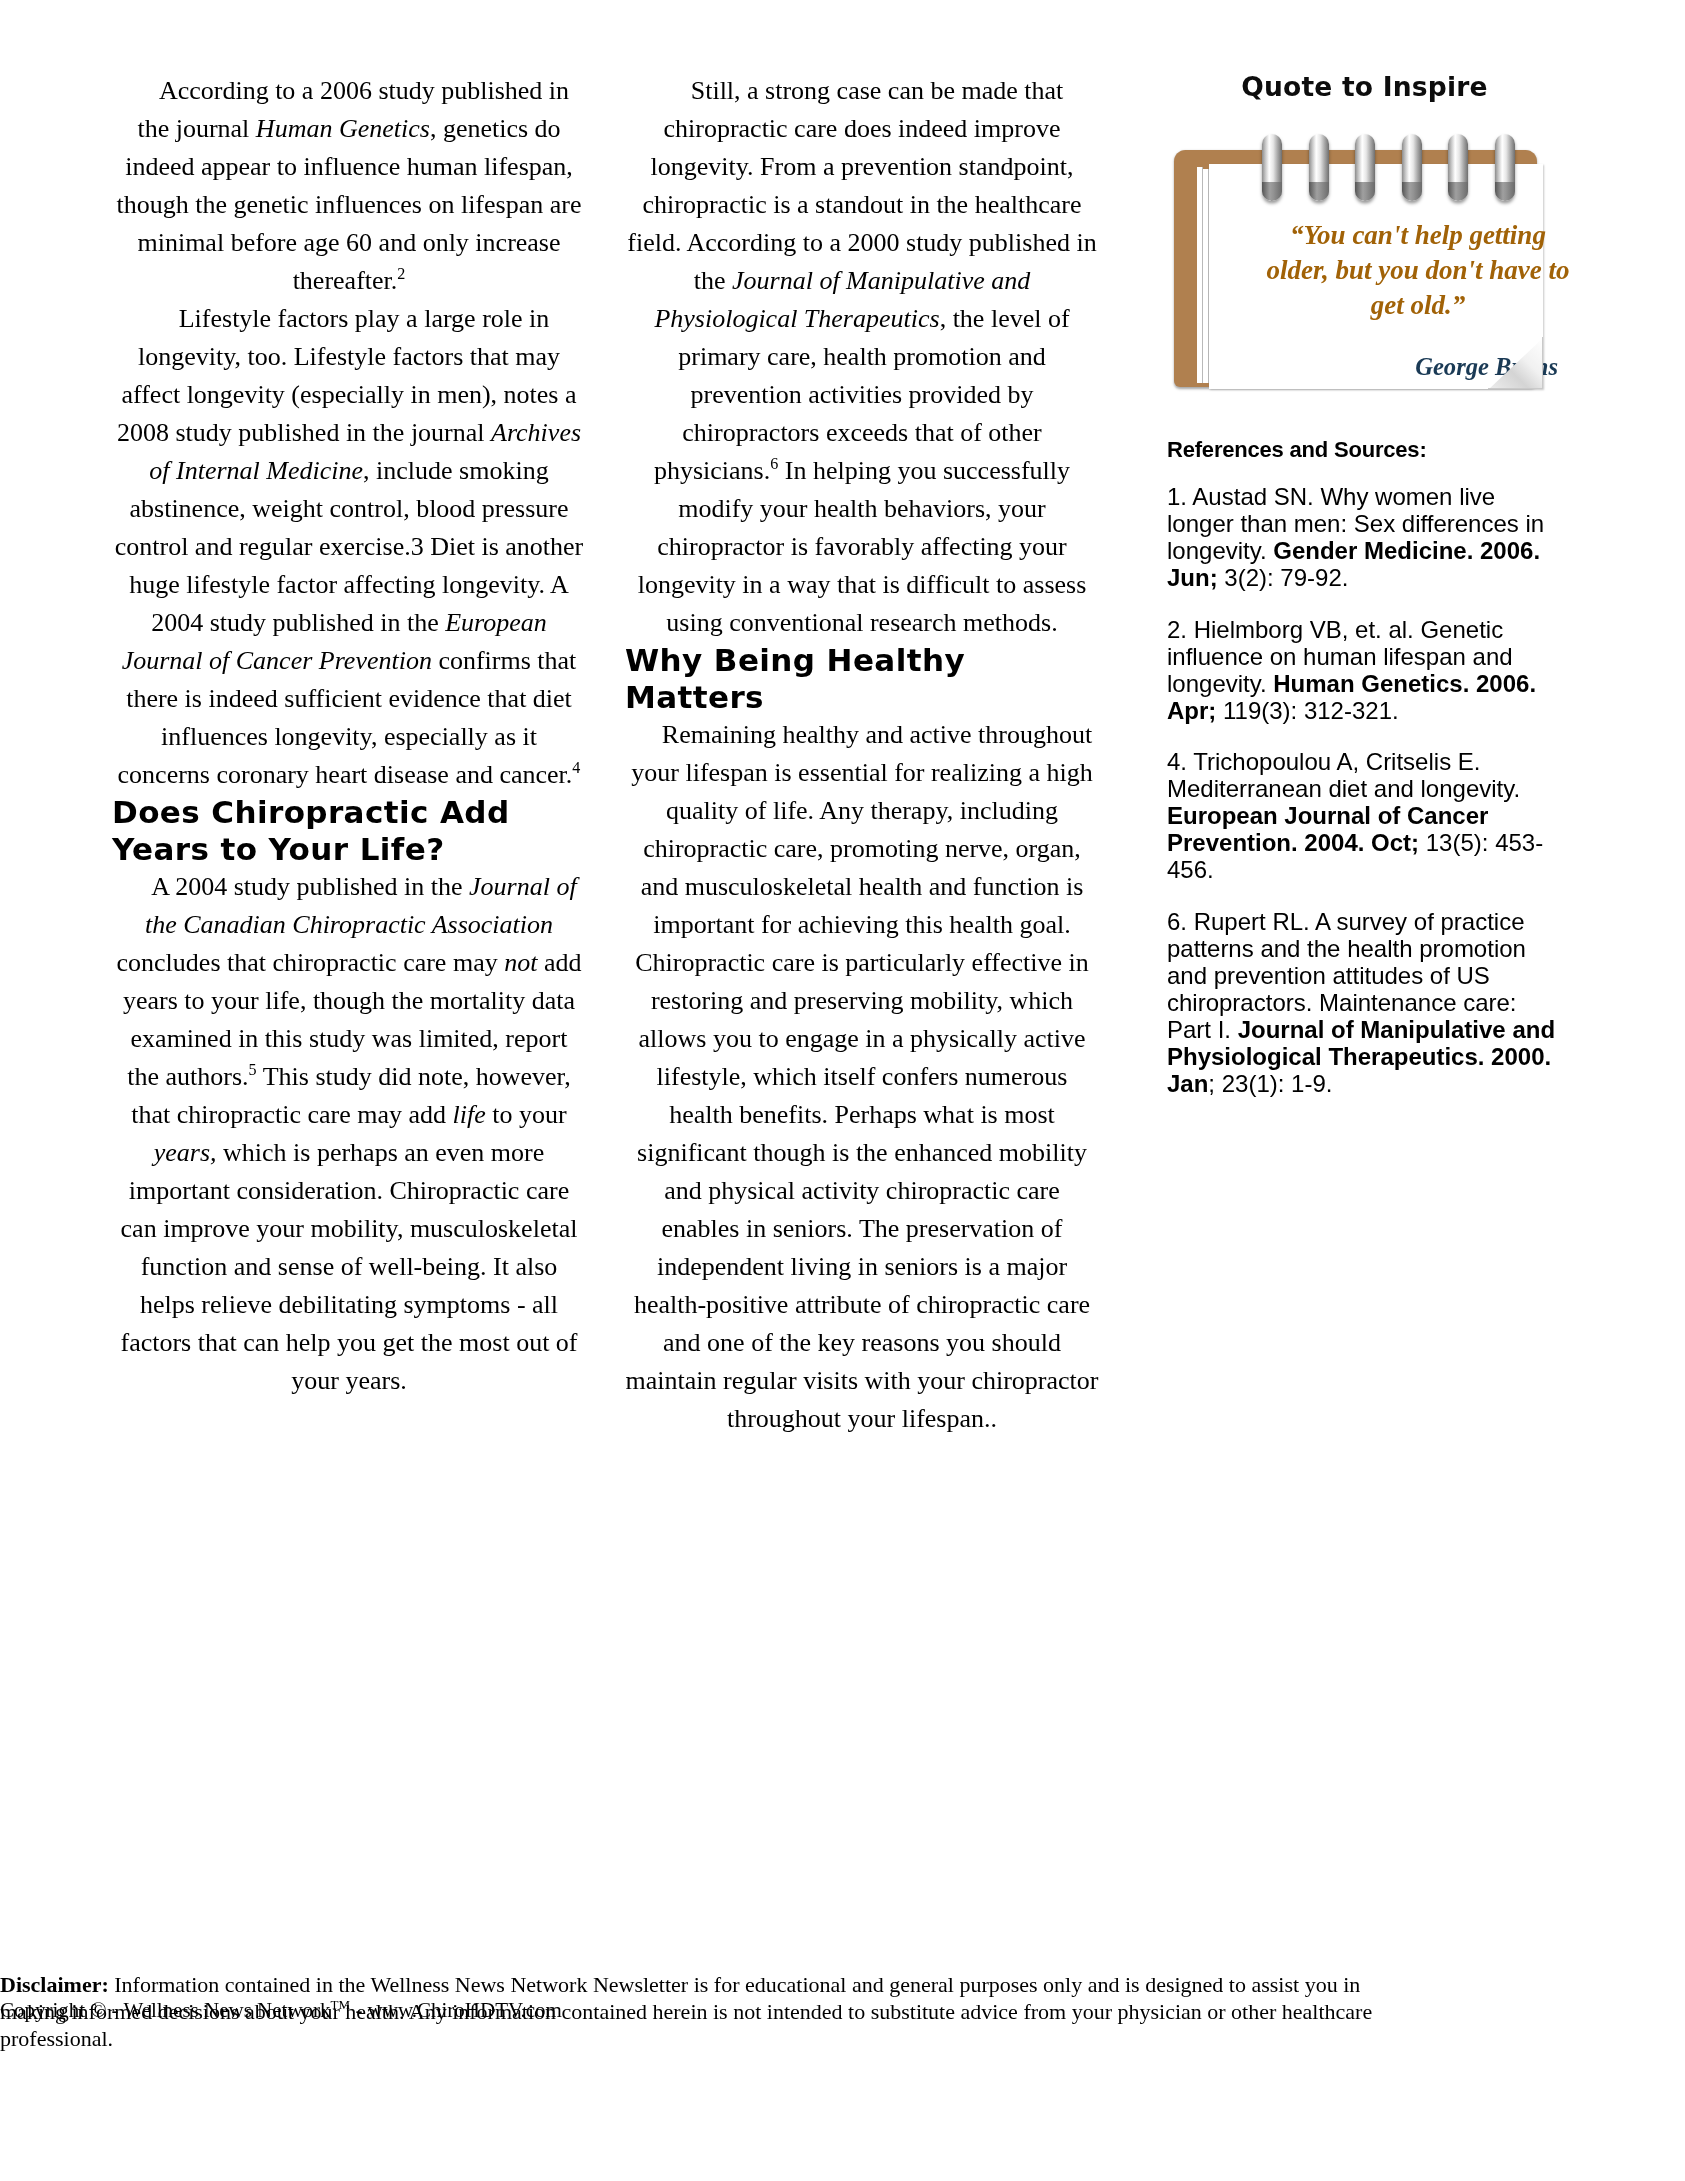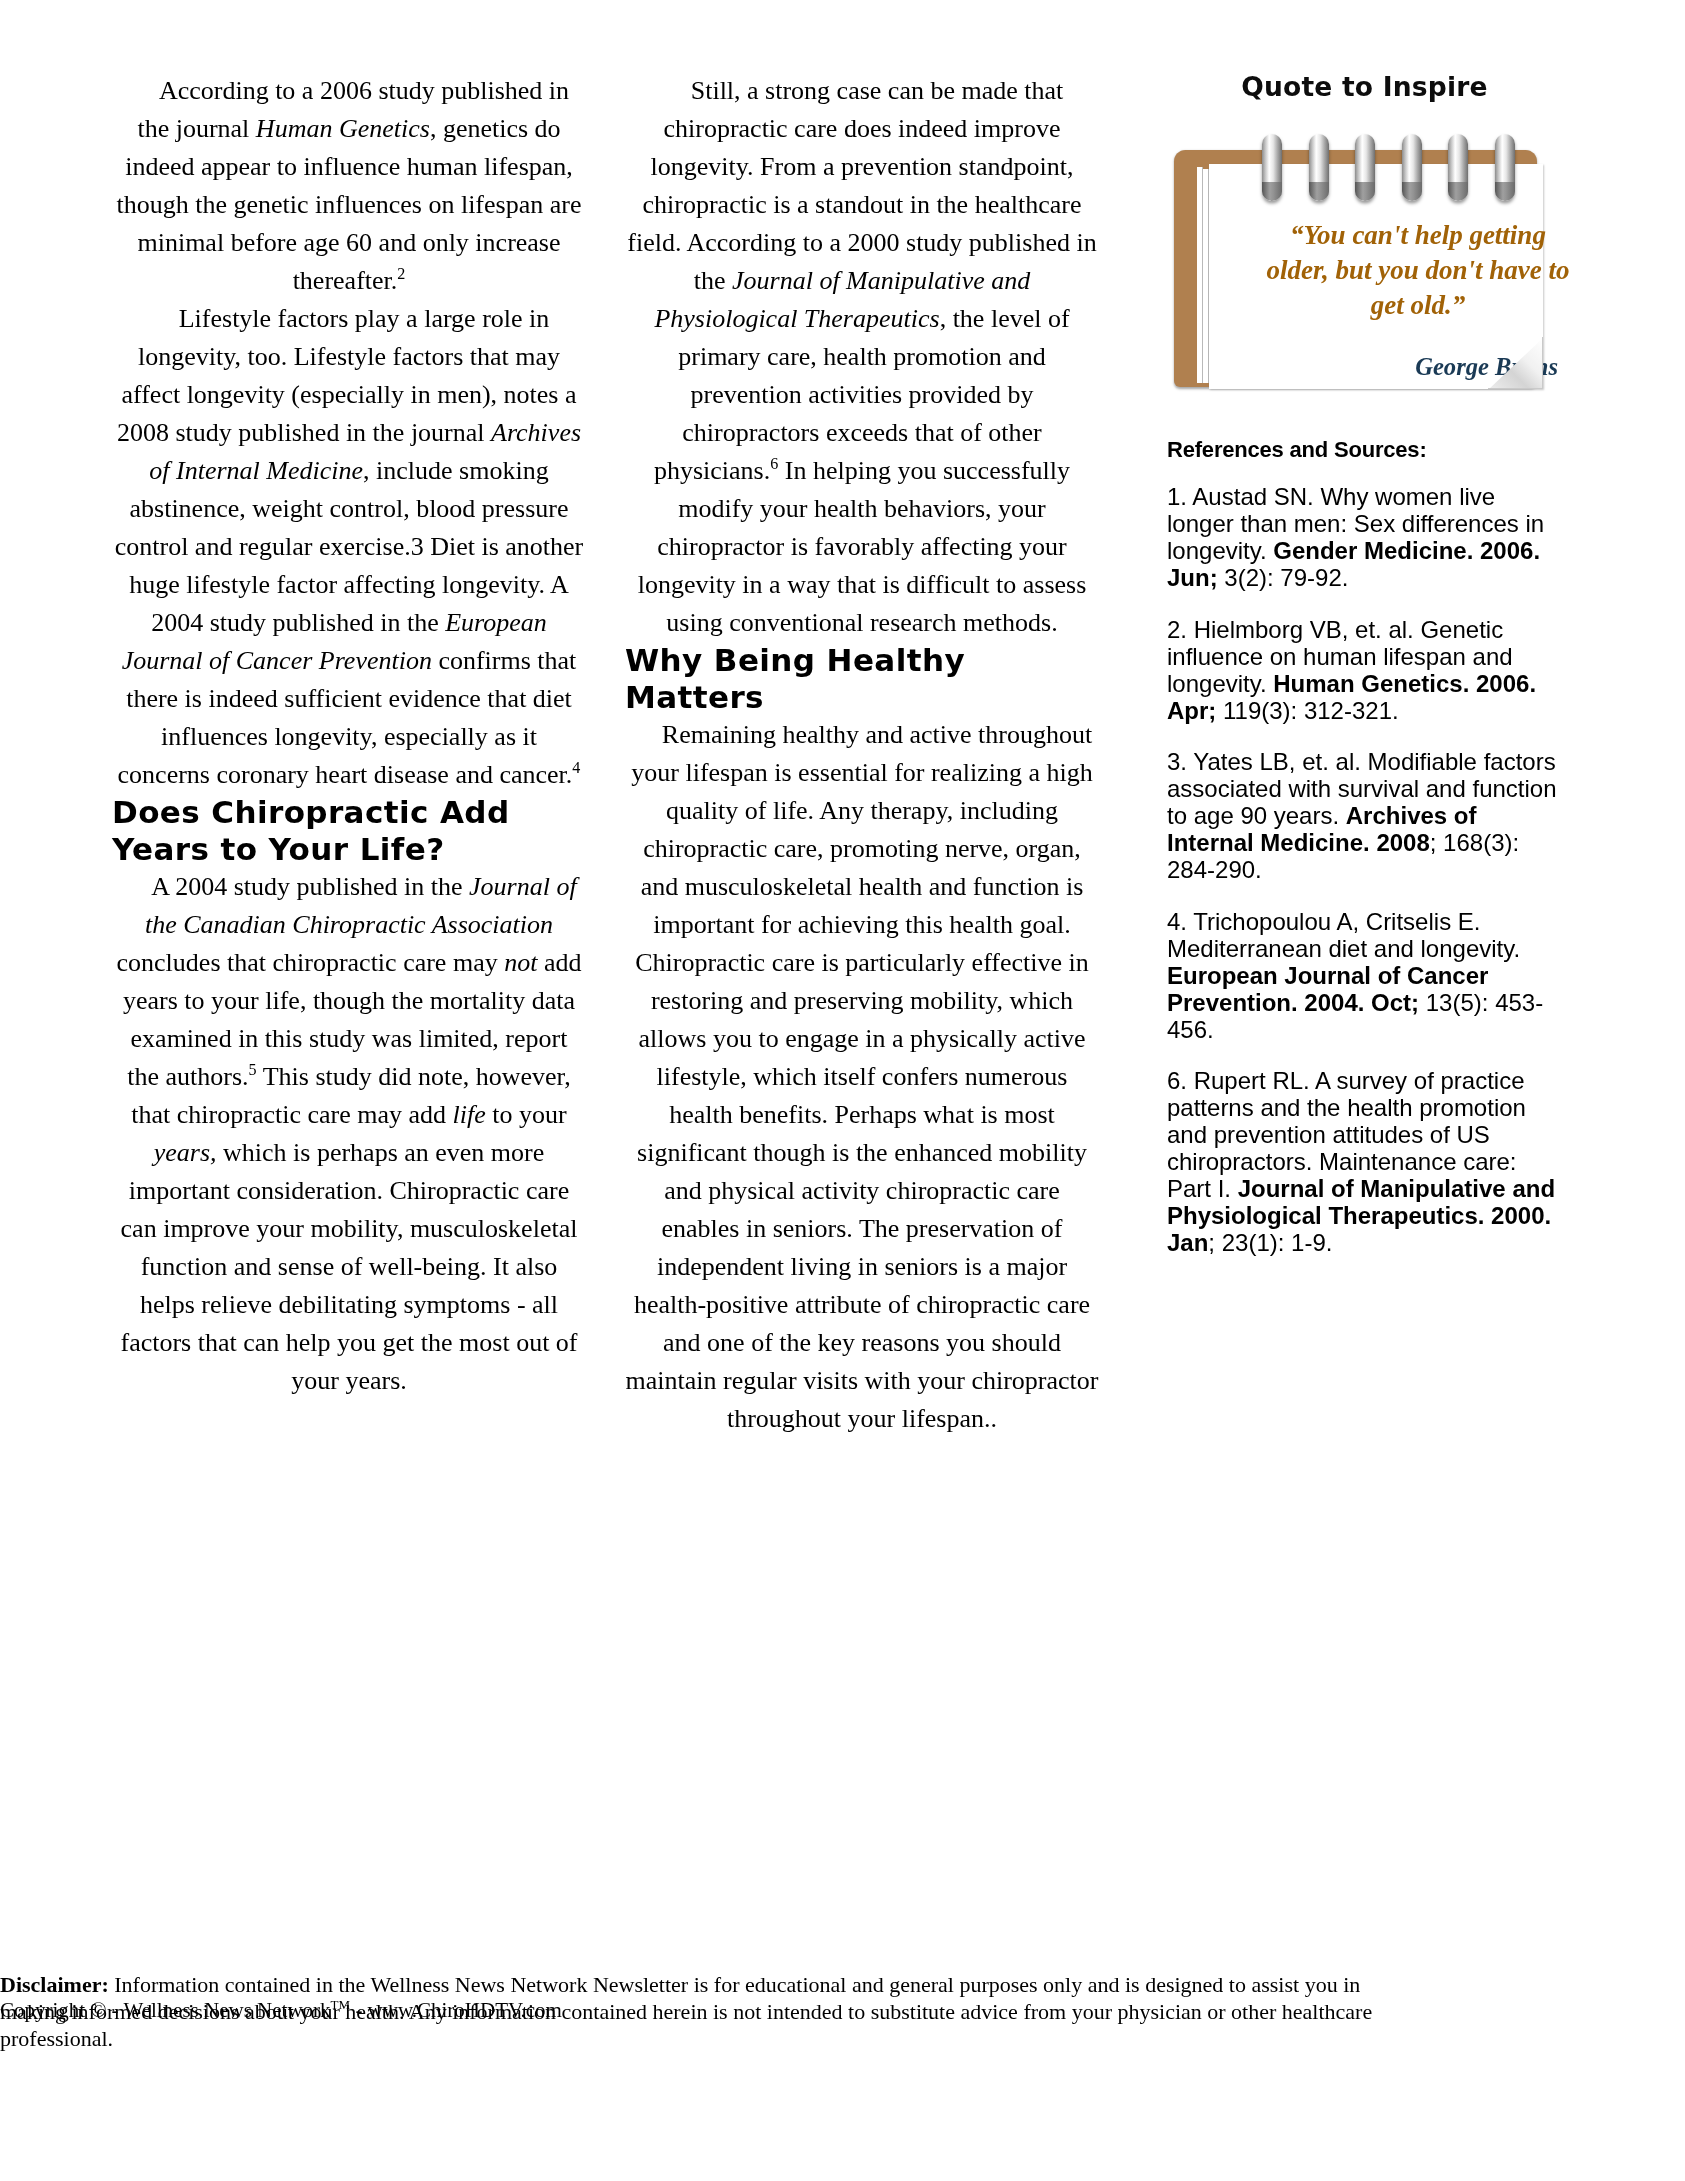--- a/index.html
+++ b/index.html
@@ -264,21 +264,20 @@
         <div class="ring" style="left:186px"></div>
         <div class="ring" style="left:233px"></div>
       </div>
     </div>
 
     <h3 class="refs-title">References and Sources:</h3>
 
     <div class="refs">
       <div class="ref-item">1. Austad SN. Why women live longer than men: Sex differences in longevity. <b>Gender Medicine. 2006. Jun;</b> 3(2): 79-92.</div>
       <div class="ref-item">2. Hielmborg VB, et. al. Genetic influence on human lifespan and longevity. <b>Human Genetics. 2006. Apr;</b> 119(3): 312-321.</div>
-      <div class="ref-item">3. Yates LB, et. al. Modifiable factors associated with survival and function to age 90 years. <b>Archives of Internal Medicine. 2008</b>; 168(3): 284-290.</div>
       <div class="ref-item">4. Trichopoulou A, Critselis E. Mediterranean diet and longevity. <b>European Journal of Cancer Prevention. 2004. Oct;</b> 13(5): 453-456.</div>
       <div class="ref-item">6. Rupert RL. A survey of practice patterns and the health promotion and prevention attitudes of US chiropractors. Maintenance care: Part I. <b>Journal of Manipulative and Physiological Therapeutics. 2000. Jan</b>; 23(1): 1-9.</div>
     </div>
   </div>
 
   <div class="disclaimer"><b>Disclaimer:</b> Information contained in the Wellness News Network Newsletter is for educational and general purposes only and is designed to assist you in making informed decisions about your health. Any information contained herein is not intended to substitute advice from your physician or other healthcare professional.</div>
   <div class="copyright">Copyright © -  Wellness News Network<span class="tm">TM</span>  -  www.ChiroHDTV.com</div>
 
 </div>
 

